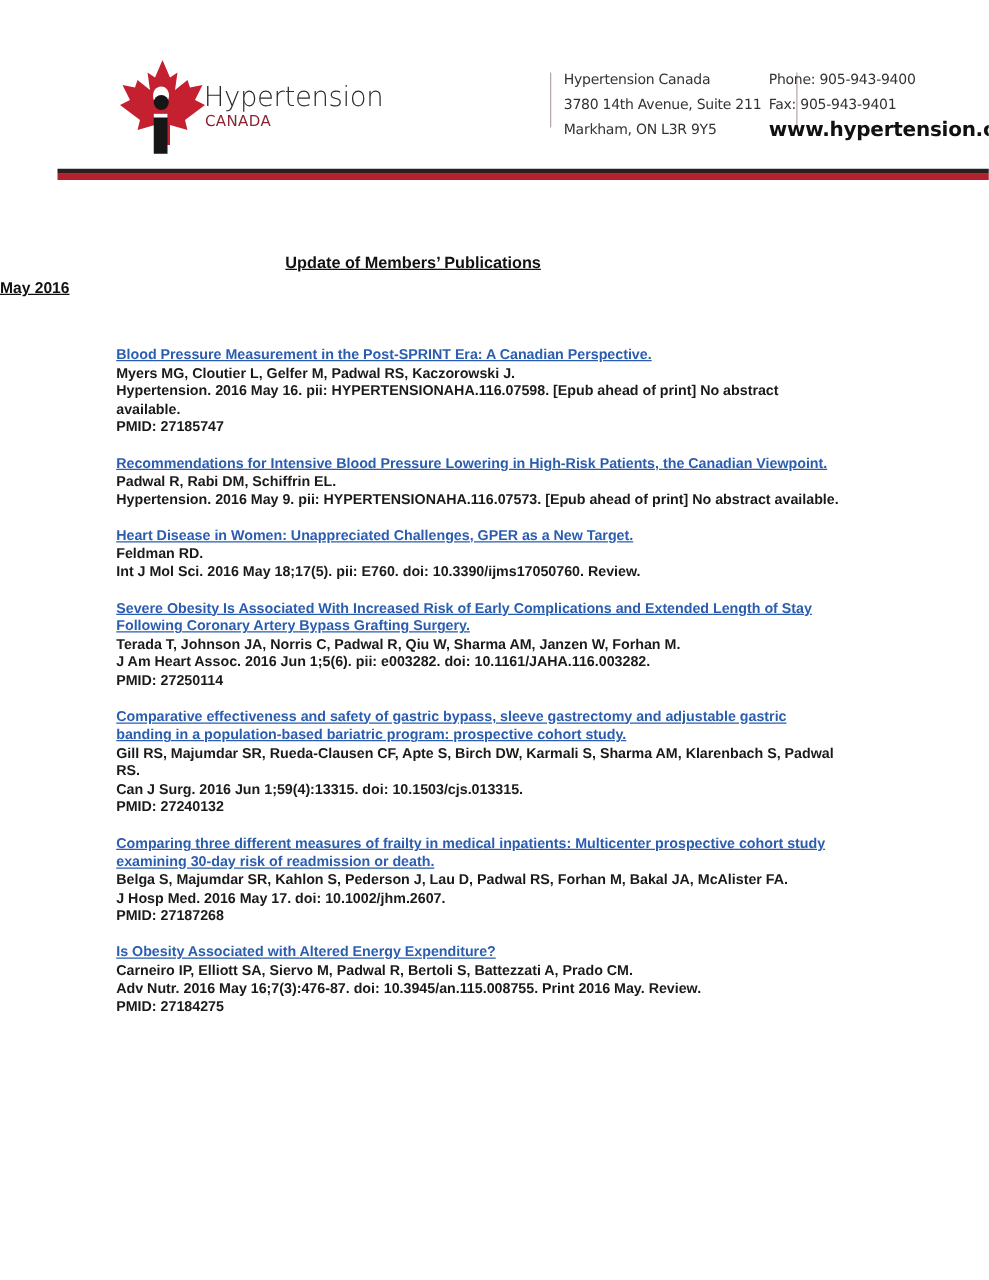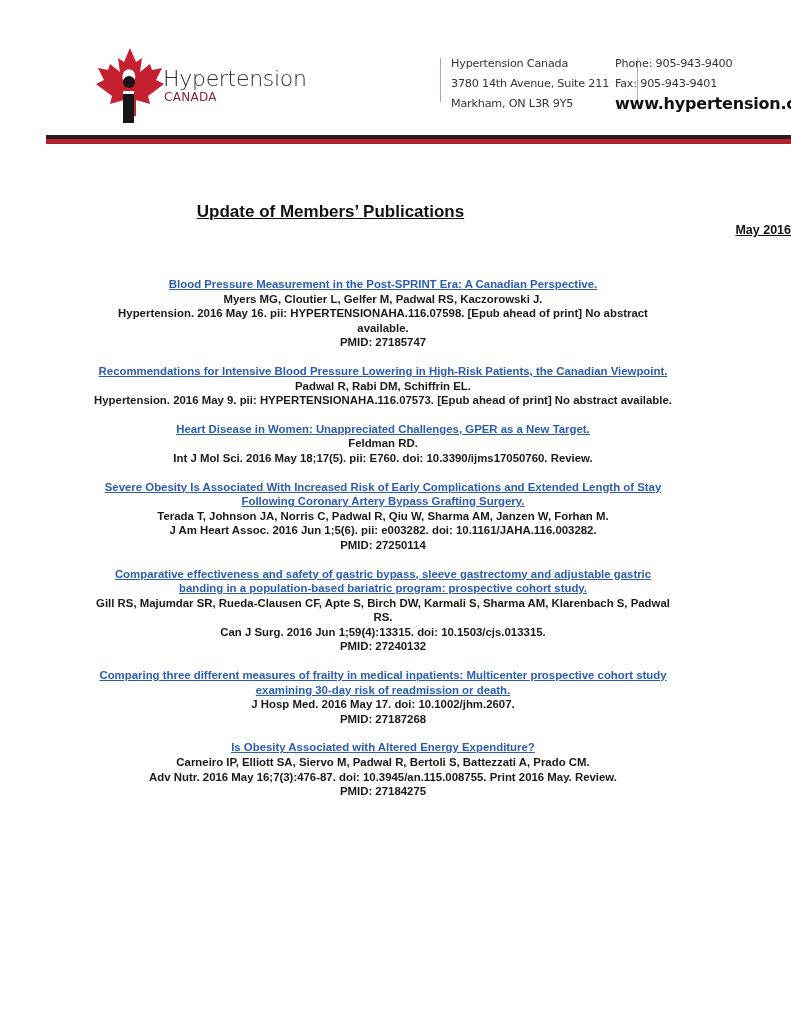--- a/index.html
+++ b/index.html
@@ -23,29 +23,29 @@
   .contact-col {
     position: absolute; font-family: "DejaVu Sans", sans-serif;
     font-size: 11.2px; color: #333; line-height: 20px; letter-spacing: -0.2px;
   }
   .contact-col .bold { font-weight: bold; color: #111; font-size: 16px; }
   .rule-dark { position: absolute; left: 0; top: 135px; width: 791px; height: 4px; background: #2a1e1e; }
   .rule-red { position: absolute; left: 0; top: 139px; width: 791px; height: 5px; background: #b3202e; }
 
   .doc-title {
     position: absolute; left: 0; top: 202px; width: 661px; text-align: center;
-    font-weight: bold; font-size: 17px; text-decoration: underline; color: #111;
+    font-weight: bold; font-size: 13px; text-decoration: underline; color: #111;
   }
   .doc-subtitle {
-    position: absolute; left: 0; top: 223px; width: 791px; text-align: right;
+    position: absolute; left: 0; top: 223px; width: 791px; text-align: left;
     font-weight: bold; font-size: 12.5px; text-decoration: underline; color: #111;
   }
 
   .pubs { position: absolute; left: 93px; top: 277px; width: 580px; }
-  .pub { margin-bottom: 14px; font-size: 11.4px; line-height: 14.6px; font-weight: bold; text-align: center; }
+  .pub { margin-bottom: 14px; font-size: 11.4px; line-height: 14.6px; font-weight: bold; }
   .pub-title { color: #2a5db0; text-decoration: underline; display: block; cursor: pointer; }
   .pub-line { color: #1a1a1a; display: block; }
 </style>
 </head>
 <body>
 
 <div class="letterhead">
   <svg class="logo" viewBox="0 0 80 78">
     <path d="M40 2 L46 16 L52 12 L50 26 L60 18 L62 24 L72 22 L66 34 L74 38 L58 50 L60 58 L46 54 L46 70 L34 70 L34 54 L20 58 L22 50 L6 38 L14 34 L8 22 L18 24 L20 18 L30 26 L28 12 L34 16 Z" fill="#c4202f"></path>
     <path d="M33 34 C 30 24, 40 20, 44 26 C 47 31, 44 37, 40 38" fill="#ffffff"></path>
@@ -101,20 +101,21 @@
     <span class="pub-line">PMID: 27250114</span>
   </div>
   <div class="pub">
     <a class="pub-title">Comparative effectiveness and safety of gastric bypass, sleeve gastrectomy and adjustable gastric banding in a population-based bariatric program: prospective cohort study.</a>
     <span class="pub-line">Gill RS, Majumdar SR, Rueda-Clausen CF, Apte S, Birch DW, Karmali S, Sharma AM, Klarenbach S, Padwal RS.</span>
     <span class="pub-line">Can J Surg. 2016 Jun 1;59(4):13315. doi: 10.1503/cjs.013315.</span>
     <span class="pub-line">PMID: 27240132</span>
   </div>
   <div class="pub">
     <a class="pub-title">Comparing three different measures of frailty in medical inpatients: Multicenter prospective cohort study examining 30-day risk of readmission or death.</a>
+    <span class="pub-line">Belga S, Majumdar SR, Kahlon S, Pederson J, Lau D, Padwal RS, Forhan M, Bakal JA, McAlister FA.</span>
     <span class="pub-line">J Hosp Med. 2016 May 17. doi: 10.1002/jhm.2607.</span>
     <span class="pub-line">PMID: 27187268</span>
   </div>
   <div class="pub">
     <a class="pub-title">Is Obesity Associated with Altered Energy Expenditure?</a>
     <span class="pub-line">Carneiro IP, Elliott SA, Siervo M, Padwal R, Bertoli S, Battezzati A, Prado CM.</span>
     <span class="pub-line">Adv Nutr. 2016 May 16;7(3):476-87. doi: 10.3945/an.115.008755. Print 2016 May. Review.</span>
     <span class="pub-line">PMID: 27184275</span>
   </div>
 </div>

